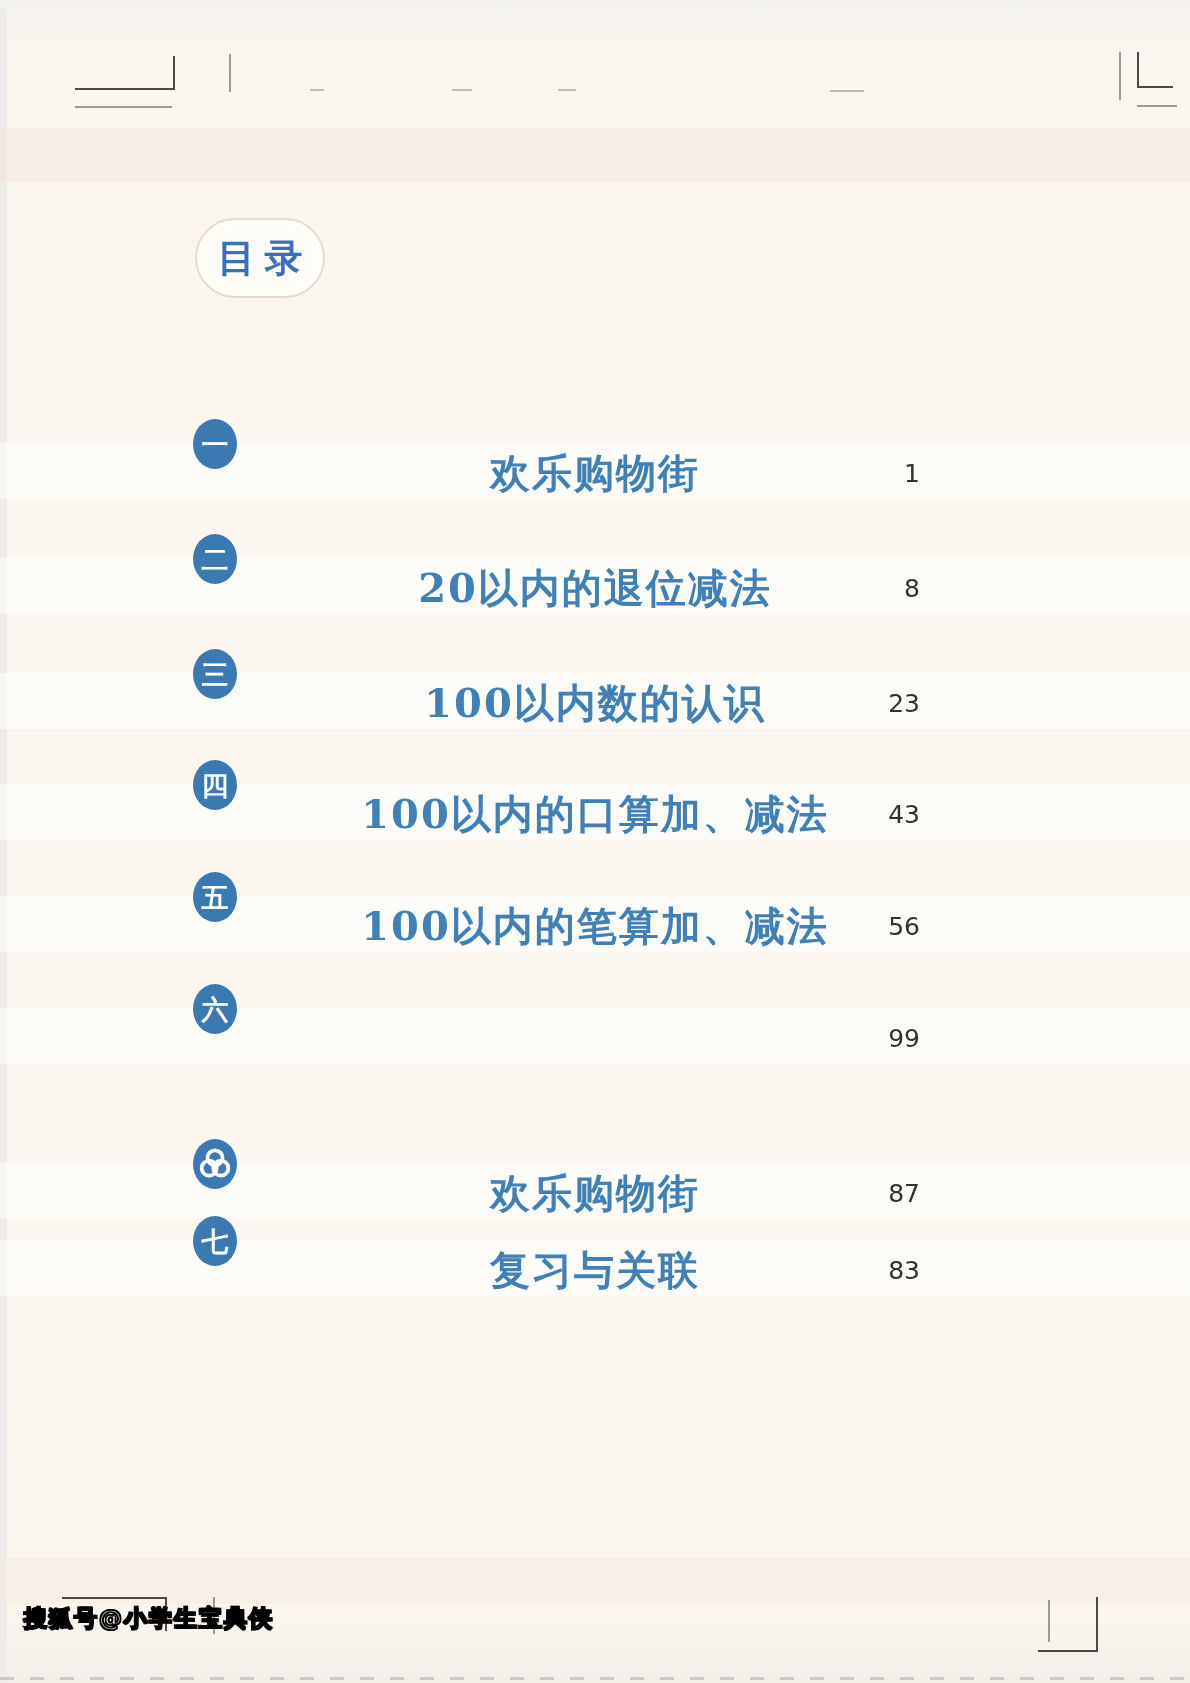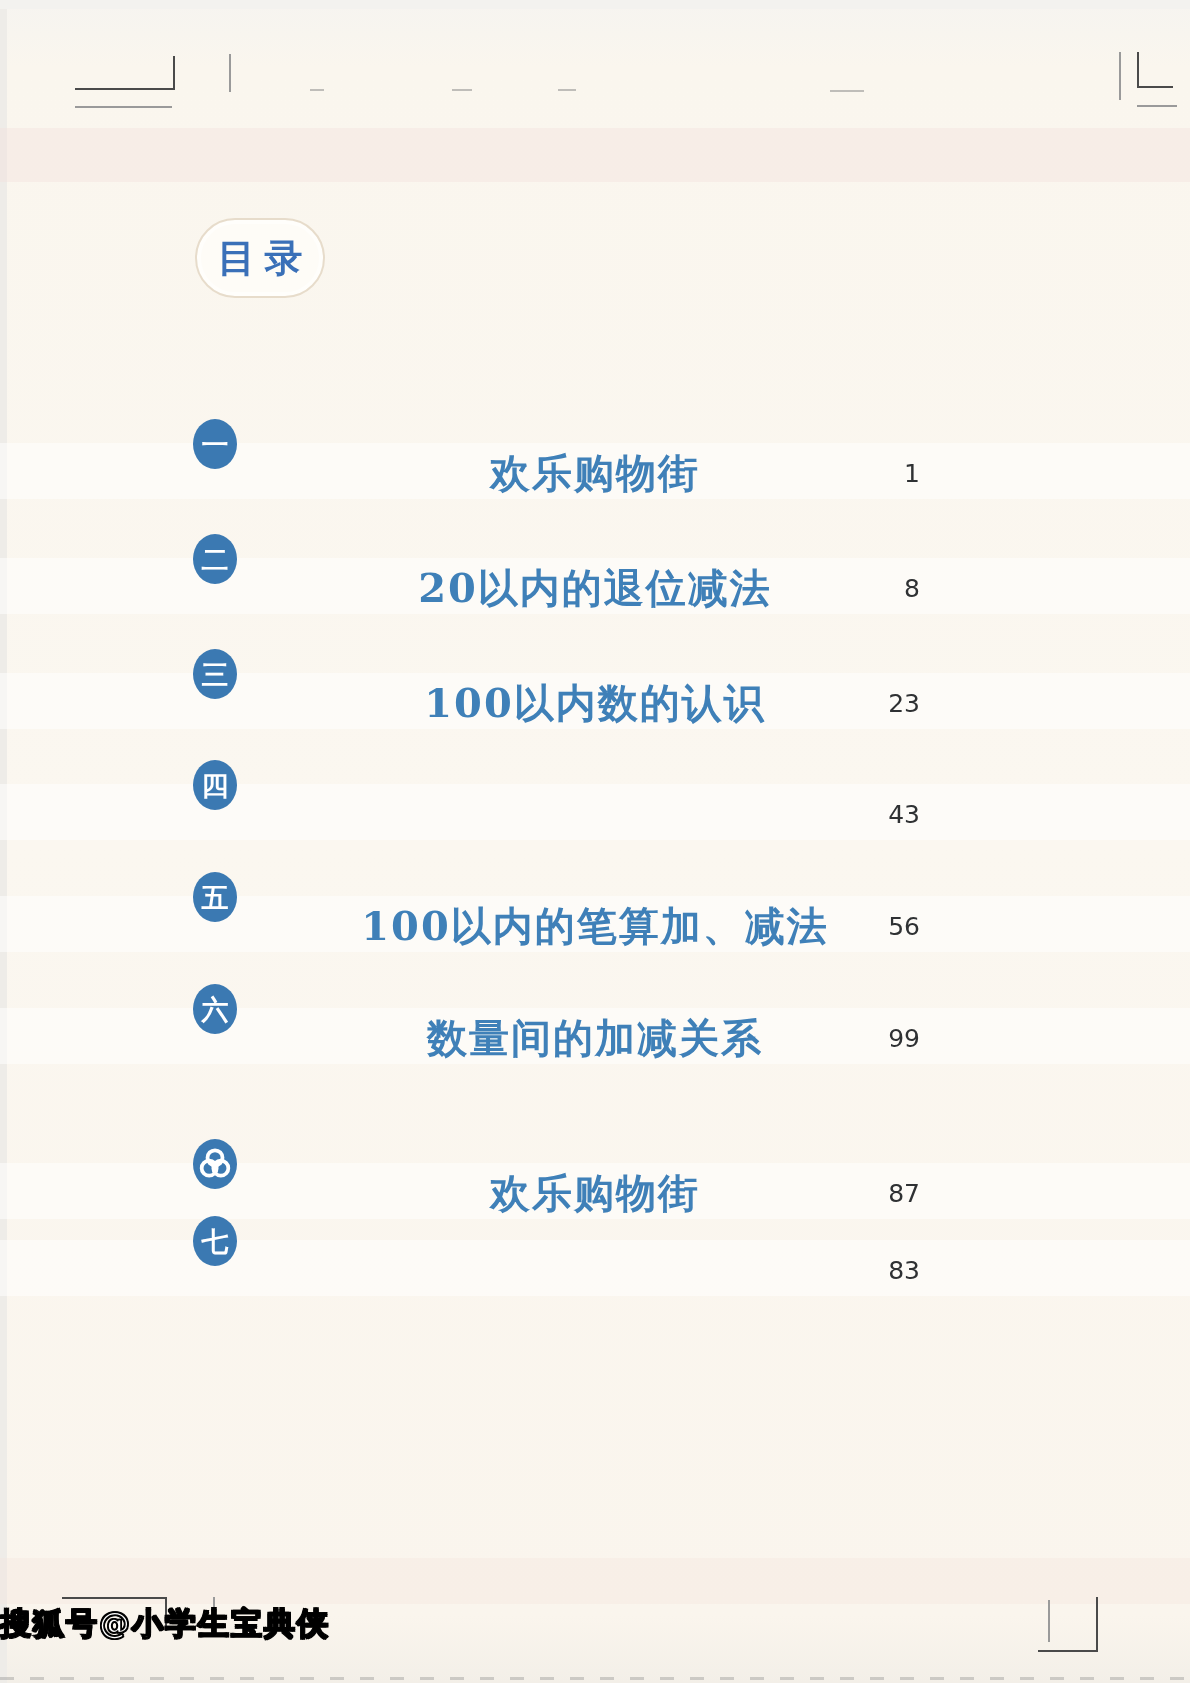--- a/index.html
+++ b/index.html
@@ -54,22 +54,22 @@
     color:#3f80b8;font-size:40px;font-weight:bold;line-height:44px;letter-spacing:2px;
     font-family:"DejaVu Serif","Liberation Serif",serif;
   }
   .pagenum{
     position:absolute;left:840px;top:10px;width:80px;text-align:right;
     color:#2f3133;font-size:25px;line-height:26px;
     font-family:"DejaVu Sans","Liberation Sans",sans-serif;
   }
   
   .watermark{
-    position:absolute;left:0;top:1603px;
-    color:#ffffff;font-size:31px;font-weight:bold;letter-spacing:2px;
+    position:absolute;left:24px;top:1603px;
+    color:#ffffff;font-size:23px;font-weight:bold;letter-spacing:2px;
     font-family:"DejaVu Sans","Liberation Sans",sans-serif;
     -webkit-text-stroke:1.5px #000000;
     text-shadow:1px 1px 0 #000, -1px -1px 0 #000, 1px -1px 0 #000, -1px 1px 0 #000;
     z-index:5;
   }
 </style>
 </head>
 <body>
 
 <div id="page">
@@ -132,38 +132,38 @@
     </div>
     <div class="chapter-title">100以内数的认识</div>
     <div class="pagenum">23</div>
   </div>
 
   <div class="toc-row" style="top:792px;">
     <div class="row-band"></div>
     <div class="badge">
       <span class="num">四</span>
     </div>
+    <div class="chapter-title">100以内的口算加、减法</div>
     <div class="pagenum">43</div>
   </div>
 
   <div class="toc-row" style="top:904px;">
     <div class="row-band"></div>
     <div class="badge">
       <span class="num">五</span>
     </div>
     <div class="chapter-title">100以内的笔算加、减法</div>
     <div class="pagenum">56</div>
   </div>
 
   <div class="toc-row" style="top:1016px;">
     <div class="row-band"></div>
     <div class="badge">
       <span class="num">六</span>
     </div>
-    <div class="chapter-title">数量间的加减关系</div>
     <div class="pagenum">99</div>
   </div>
 
   <div class="toc-row" style="top:1134px;margin-top:37px;">
     <div class="row-band"></div>
     <div class="badge">
       <svg width="40" height="40" viewBox="0 0 48 48">
         <circle cx="24" cy="16.5" r="9" fill="none" stroke="#ffffff" stroke-width="4.5"></circle>
         <circle cx="17" cy="29" r="9" fill="none" stroke="#ffffff" stroke-width="4.5"></circle>
         <circle cx="31" cy="29" r="9" fill="none" stroke="#ffffff" stroke-width="4.5"></circle>
@@ -171,18 +171,19 @@
     </div>
     <div class="chapter-title">欢乐购物街</div>
     <div class="pagenum">87</div>
   </div>
 
   <div class="toc-row" style="top:1248px;">
     <div class="row-band"></div>
     <div class="badge">
       <span class="num">七</span>
     </div>
+    <div class="chapter-title">复习与关联</div>
     <div class="pagenum">83</div>
   </div>
 
   <div class="watermark">搜狐号@小学生宝典侠</div>
 
 </div>
 
 </body></html>

